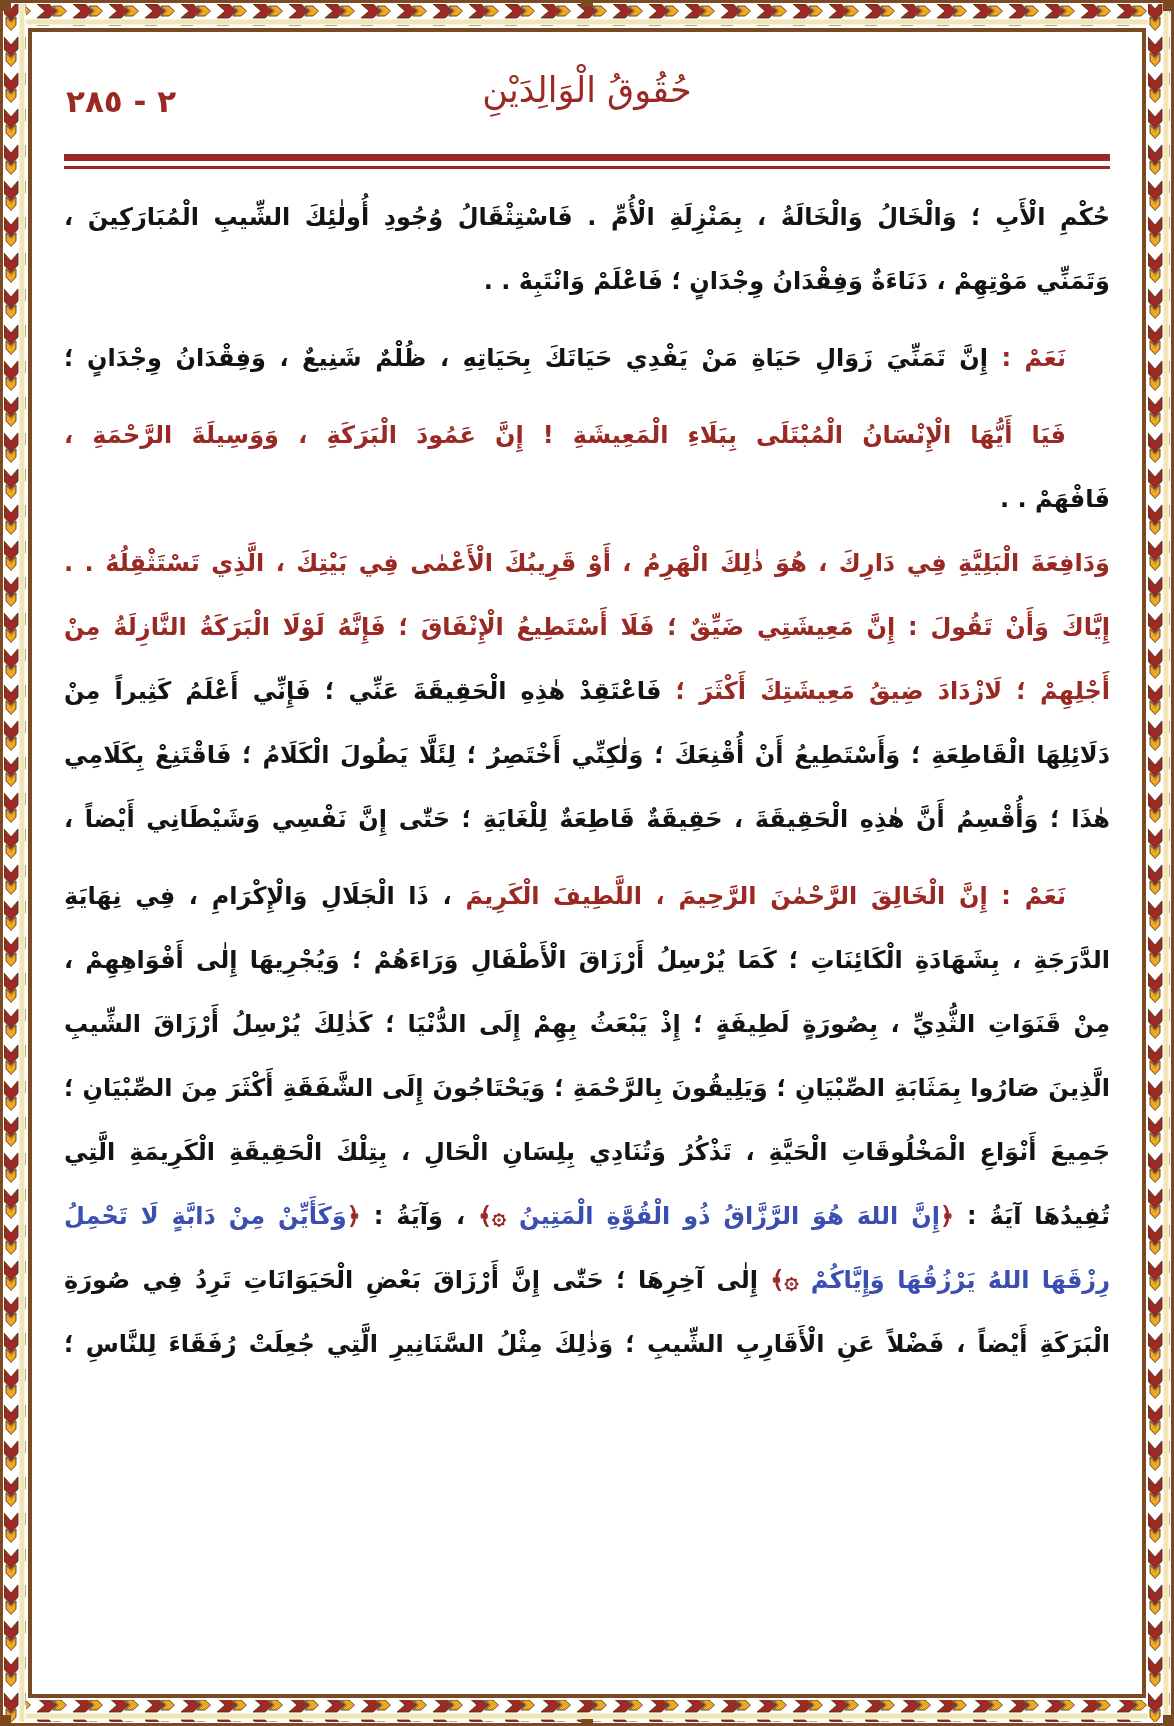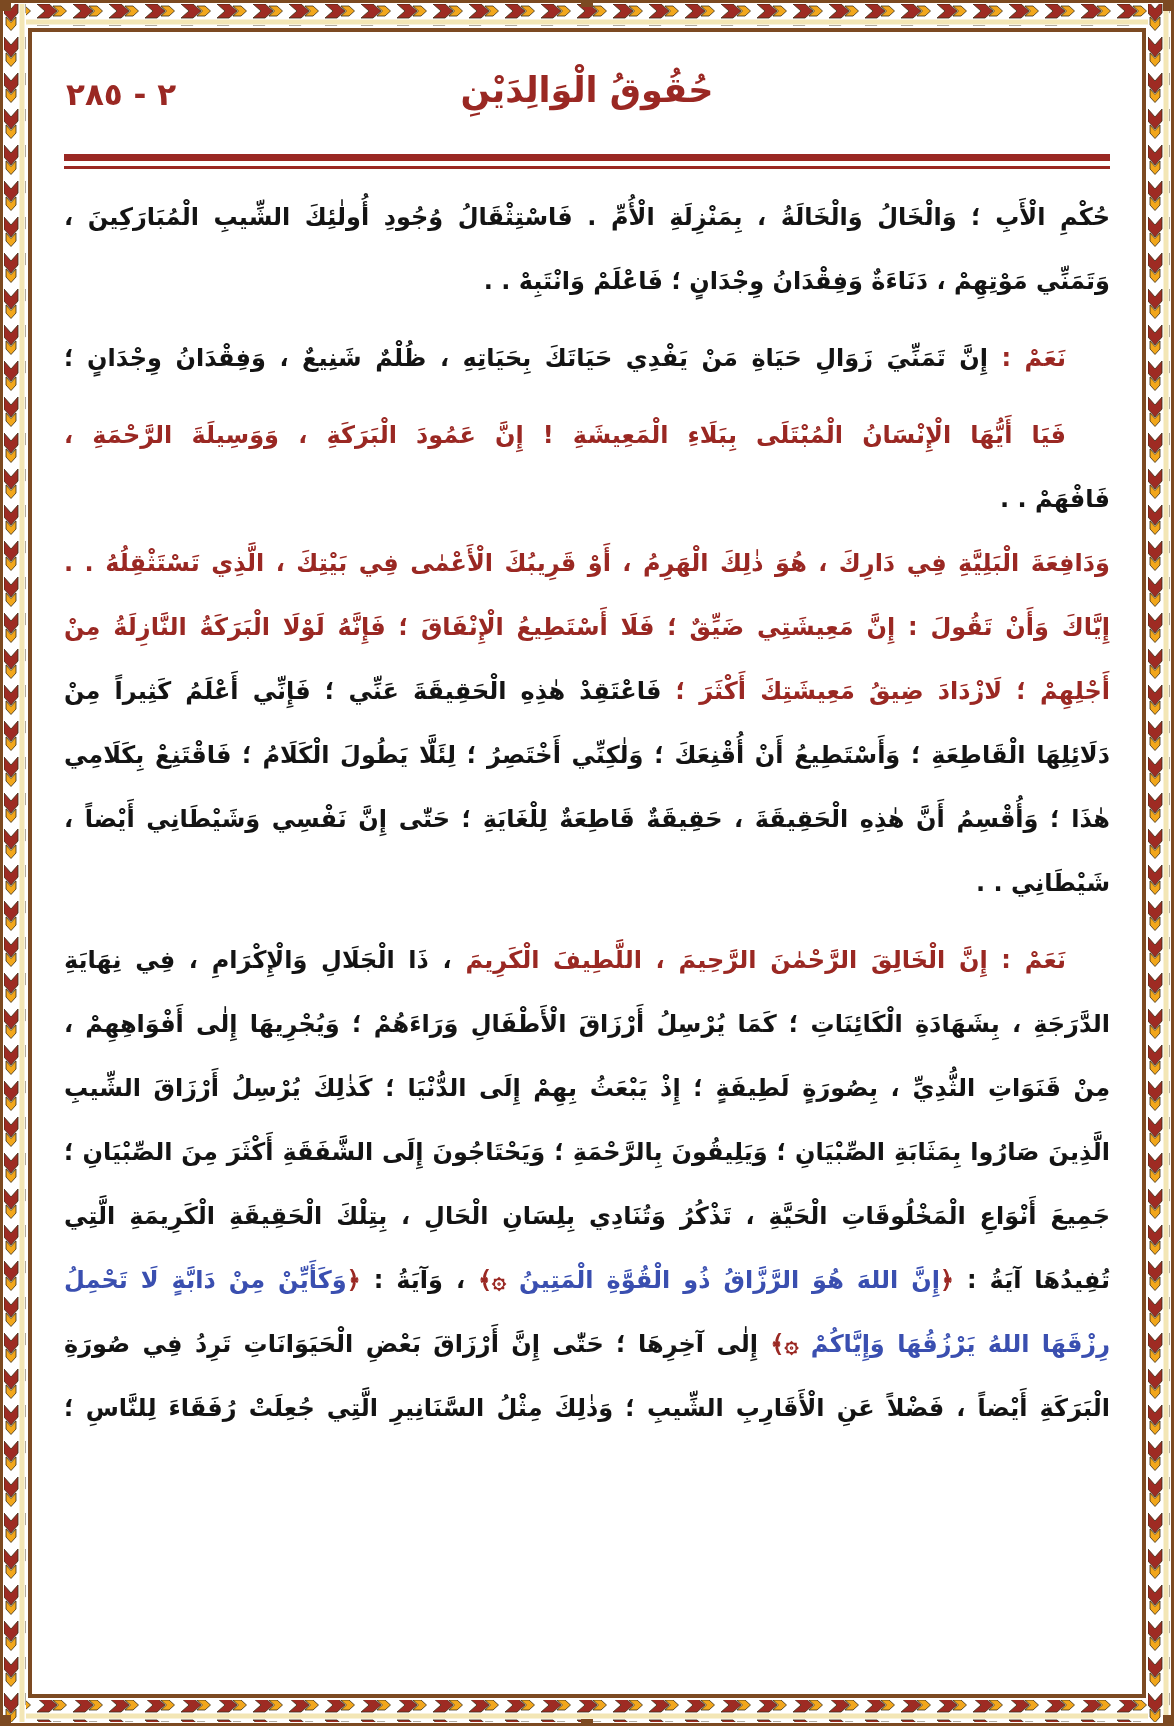--- a/index.html
+++ b/index.html
@@ -12,30 +12,30 @@
   }
   .frame-svg{position:absolute;inset:0;z-index:0;}
   .content{
     position:absolute;
     top:50px;right:64px;left:64px;bottom:60px;
     z-index:1;
     direction:rtl;
   }
   .header{position:relative;height:92px;}
   .page-label{
-    position:absolute;left:2px;top:26px;
+    position:absolute;left:2px;top:33px;
     color:var(--red);font-size:31px;font-weight:700;
     letter-spacing:2px;
     direction:rtl;
   }
   .page-title{
     text-align:center;
     padding-top:20px;
     color:var(--red);
-    font-size:35px;font-weight:700;
+    font-size:35px;font-weight:400;
   }
   .rules{margin-top:12px;}
   .rule-thick{height:7px;background:var(--red);}
   .rule-gap{height:5px;}
   .rule-thin{height:3px;background:var(--red);}
   .body-text{margin-top:16px;}
   .line{
     font-size:24px;
     font-weight:700;
     line-height:64px;
@@ -106,21 +106,20 @@
         <div class="line"><span class="c-k">حُكْمِ الْأَبِ ؛ وَالْخَالُ وَالْخَالَةُ ، بِمَنْزِلَةِ الْأُمِّ . فَاسْتِثْقَالُ وُجُودِ أُولٰئِكَ الشِّيبِ الْمُبَارَكِينَ ،</span></div>
         <div class="line end"><span class="c-k">وَتَمَنِّي مَوْتِهِمْ ، دَنَاءَةٌ وَفِقْدَانُ وِجْدَانٍ ؛ فَاعْلَمْ وَانْتَبِهْ . .</span></div>
         <div class="line para"><span class="c-r">نَعَمْ : </span><span class="c-k">إِنَّ تَمَنِّيَ زَوَالِ حَيَاةِ مَنْ يَفْدِي حَيَاتَكَ بِحَيَاتِهِ ، ظُلْمٌ شَنِيعٌ ، وَفِقْدَانُ وِجْدَانٍ ؛</span></div>
         <div class="line para"><span class="c-r">فَيَا أَيُّهَا الْإِنْسَانُ الْمُبْتَلَى بِبَلَاءِ الْمَعِيشَةِ ! إِنَّ عَمُودَ الْبَرَكَةِ ، وَوَسِيلَةَ الرَّحْمَةِ ،</span></div>
         <div class="line end"><span class="c-k">فَافْهَمْ . .</span></div>
         <div class="line"><span class="c-r">وَدَافِعَةَ الْبَلِيَّةِ فِي دَارِكَ ، هُوَ ذٰلِكَ الْهَرِمُ ، أَوْ قَرِيبُكَ الْأَعْمٰى فِي بَيْتِكَ ، الَّذِي تَسْتَثْقِلُهُ . .</span></div>
         <div class="line"><span class="c-r">إِيَّاكَ وَأَنْ تَقُولَ : إِنَّ مَعِيشَتِي ضَيِّقٌ ؛ فَلَا أَسْتَطِيعُ الْإِنْفَاقَ ؛ فَإِنَّهُ لَوْلَا الْبَرَكَةُ النَّازِلَةُ مِنْ</span></div>
         <div class="line"><span class="c-r">أَجْلِهِمْ ؛ لَازْدَادَ ضِيقُ مَعِيشَتِكَ أَكْثَرَ ؛ </span><span class="c-k">فَاعْتَقِدْ هٰذِهِ الْحَقِيقَةَ عَنِّي ؛ فَإِنِّي أَعْلَمُ كَثِيراً مِنْ</span></div>
         <div class="line"><span class="c-k">دَلَائِلِهَا الْقَاطِعَةِ ؛ وَأَسْتَطِيعُ أَنْ أُقْنِعَكَ ؛ وَلٰكِنِّي أَخْتَصِرُ ؛ لِئَلَّا يَطُولَ الْكَلَامُ ؛ فَاقْتَنِعْ بِكَلَامِي</span></div>
         <div class="line"><span class="c-k">هٰذَا ؛ وَأُقْسِمُ أَنَّ هٰذِهِ الْحَقِيقَةَ ، حَقِيقَةٌ قَاطِعَةٌ لِلْغَايَةِ ؛ حَتّٰى إِنَّ نَفْسِي وَشَيْطَانِي أَيْضاً ،</span></div>
-        <div class="line end"><span class="c-k">شَيْطَانِي . .</span></div>
         <div class="line para"><span class="c-r">نَعَمْ : إِنَّ الْخَالِقَ الرَّحْمٰنَ الرَّحِيمَ ، اللَّطِيفَ الْكَرِيمَ</span><span class="c-k"> ، ذَا الْجَلَالِ وَالْإِكْرَامِ ، فِي نِهَايَةِ</span></div>
         <div class="line"><span class="c-k">الدَّرَجَةِ ، بِشَهَادَةِ الْكَائِنَاتِ ؛ كَمَا يُرْسِلُ أَرْزَاقَ الْأَطْفَالِ وَرَاءَهُمْ ؛ وَيُجْرِيهَا إِلٰى أَفْوَاهِهِمْ ،</span></div>
         <div class="line"><span class="c-k">مِنْ قَنَوَاتِ الثُّدِيِّ ، بِصُورَةٍ لَطِيفَةٍ ؛ إِذْ يَبْعَثُ بِهِمْ إِلَى الدُّنْيَا ؛ كَذٰلِكَ يُرْسِلُ أَرْزَاقَ الشِّيبِ</span></div>
         <div class="line"><span class="c-k">الَّذِينَ صَارُوا بِمَثَابَةِ الصِّبْيَانِ ؛ وَيَلِيقُونَ بِالرَّحْمَةِ ؛ وَيَحْتَاجُونَ إِلَى الشَّفَقَةِ أَكْثَرَ مِنَ الصِّبْيَانِ ؛</span></div>
         <div class="line"><span class="c-k">جَمِيعَ أَنْوَاعِ الْمَخْلُوقَاتِ الْحَيَّةِ ، تَذْكُرُ وَتُنَادِي بِلِسَانِ الْحَالِ ، بِتِلْكَ الْحَقِيقَةِ الْكَرِيمَةِ الَّتِي</span></div>
         <div class="line"><span class="c-k">تُفِيدُهَا آيَةُ : </span><span class="c-r">﴿</span><span class="c-b">إِنَّ اللهَ هُوَ الرَّزَّاقُ ذُو الْقُوَّةِ الْمَتِينُ</span><span class="c-r"> ۞﴾</span><span class="c-k"> ، وَآيَةُ : </span><span class="c-r">﴿</span><span class="c-b">وَكَأَيِّنْ مِنْ دَابَّةٍ لَا تَحْمِلُ</span></div>
         <div class="line"><span class="c-b">رِزْقَهَا اللهُ يَرْزُقُهَا وَإِيَّاكُمْ</span><span class="c-r"> ۞﴾</span><span class="c-k"> إِلٰى آخِرِهَا ؛ حَتّٰى إِنَّ أَرْزَاقَ بَعْضِ الْحَيَوَانَاتِ تَرِدُ فِي صُورَةِ</span></div>
         <div class="line"><span class="c-k">الْبَرَكَةِ أَيْضاً ، فَضْلاً عَنِ الْأَقَارِبِ الشِّيبِ ؛ وَذٰلِكَ مِثْلُ السَّنَانِيرِ الَّتِي جُعِلَتْ رُفَقَاءَ لِلنَّاسِ ؛</span></div>
       </div>
 

